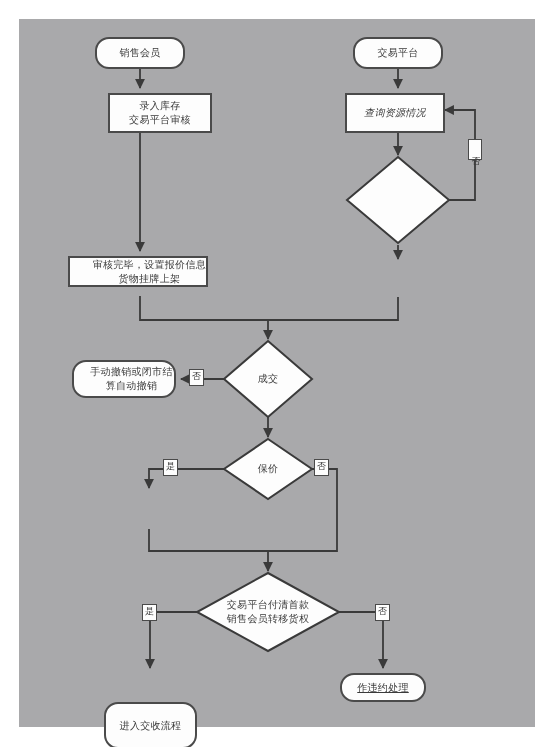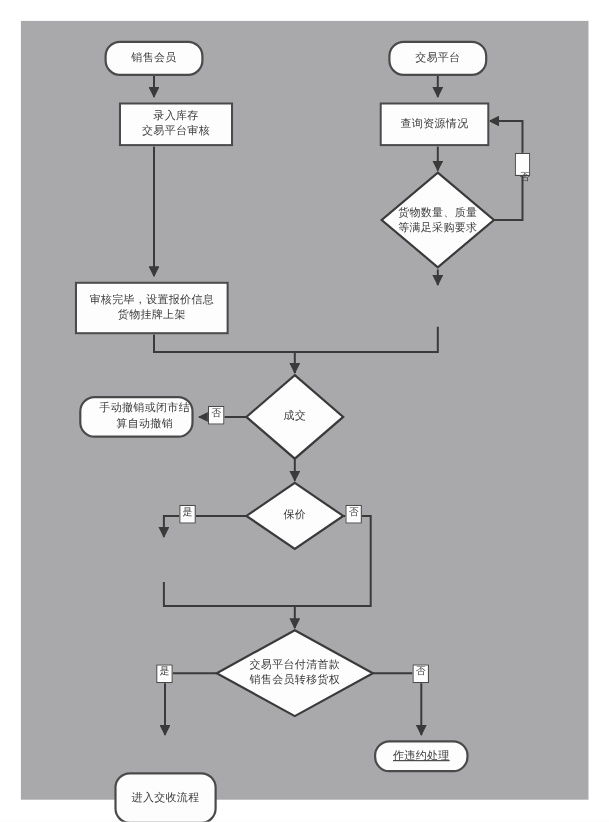--- a/index.html
+++ b/index.html
@@ -151,30 +151,26 @@
 
   <div class="node terminal" style="left:353px; top:37px; width:90px; height:32px;">
     <span>交易平台</span>
   </div>
 
   <div class="node process" style="left:88px; top:93px; width:104px; height:40px;margin-left:20px;">
     <span>录入库存
 交易平台审核</span>
   </div>
 
-  <div class="node process" style="left:345px; top:93px; width:100px; height:40px;">
+  <div class="node process" style="left:345px; top:93px; width:100px; height:40px;font-style:italic;">
     <span>查询资源情况</span>
   </div>
 
-  <div class="diamond-wrap" style="left:348px; top:180px; width:100px; height:42px;">
-    <span class="dlabel">货物数量、质量
-等满足采购要求</span>
-  </div>
-
-  <div class="node process" style="left:68px; top:256px; width:140px; height:48px;">
+
+  <div class="node process" style="left:68px; top:256px; width:140px; height:31px;justify-content:flex-end;">
     <span>审核完毕，设置报价信息
 货物挂牌上架</span>
   </div>
 
 
   <div class="diamond-wrap" style="left:238px; top:368px; width:60px; height:22px;">
     <span class="dlabel">成交</span>
   </div>
 
   <div class="node terminal" style="left:72px; top:360px; width:104px; height:38px;padding-left:15px;">

